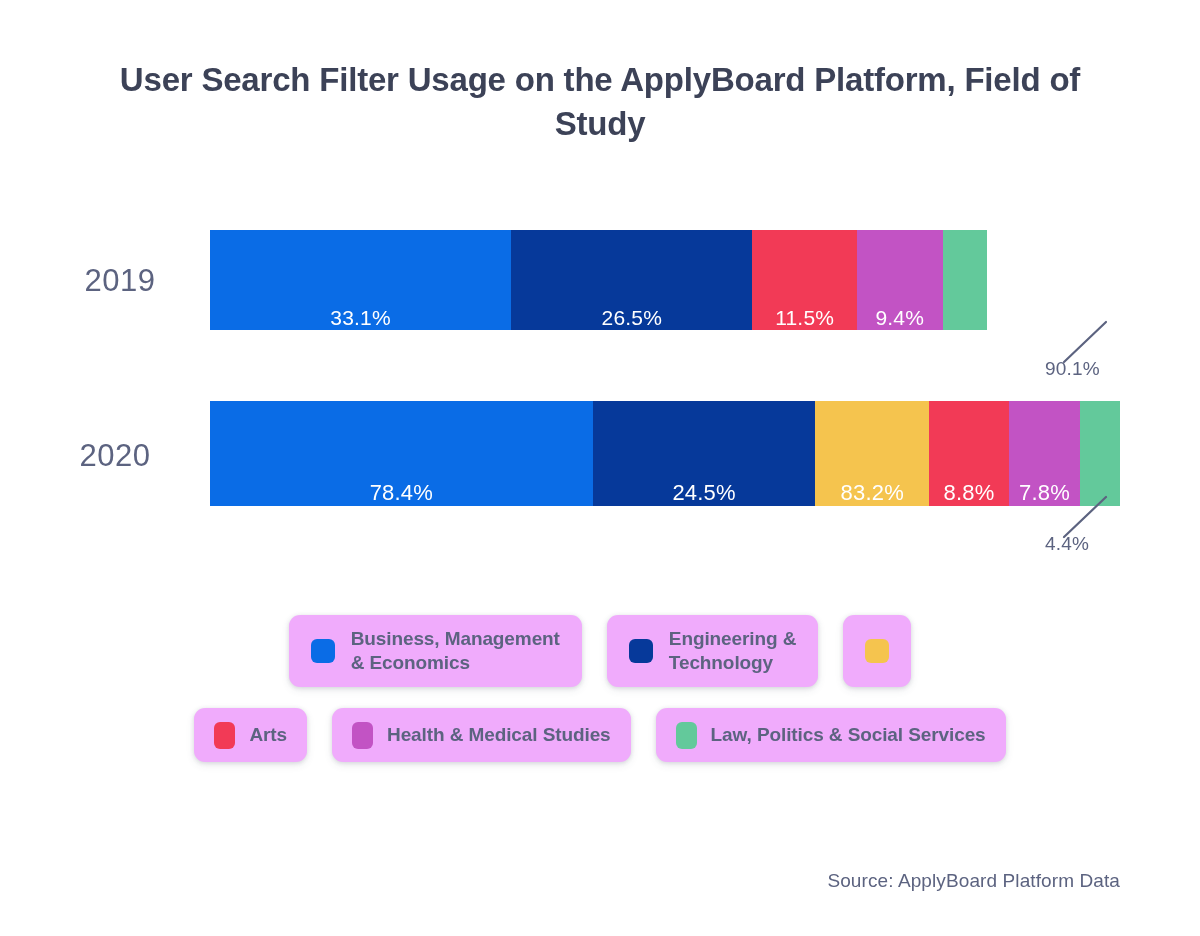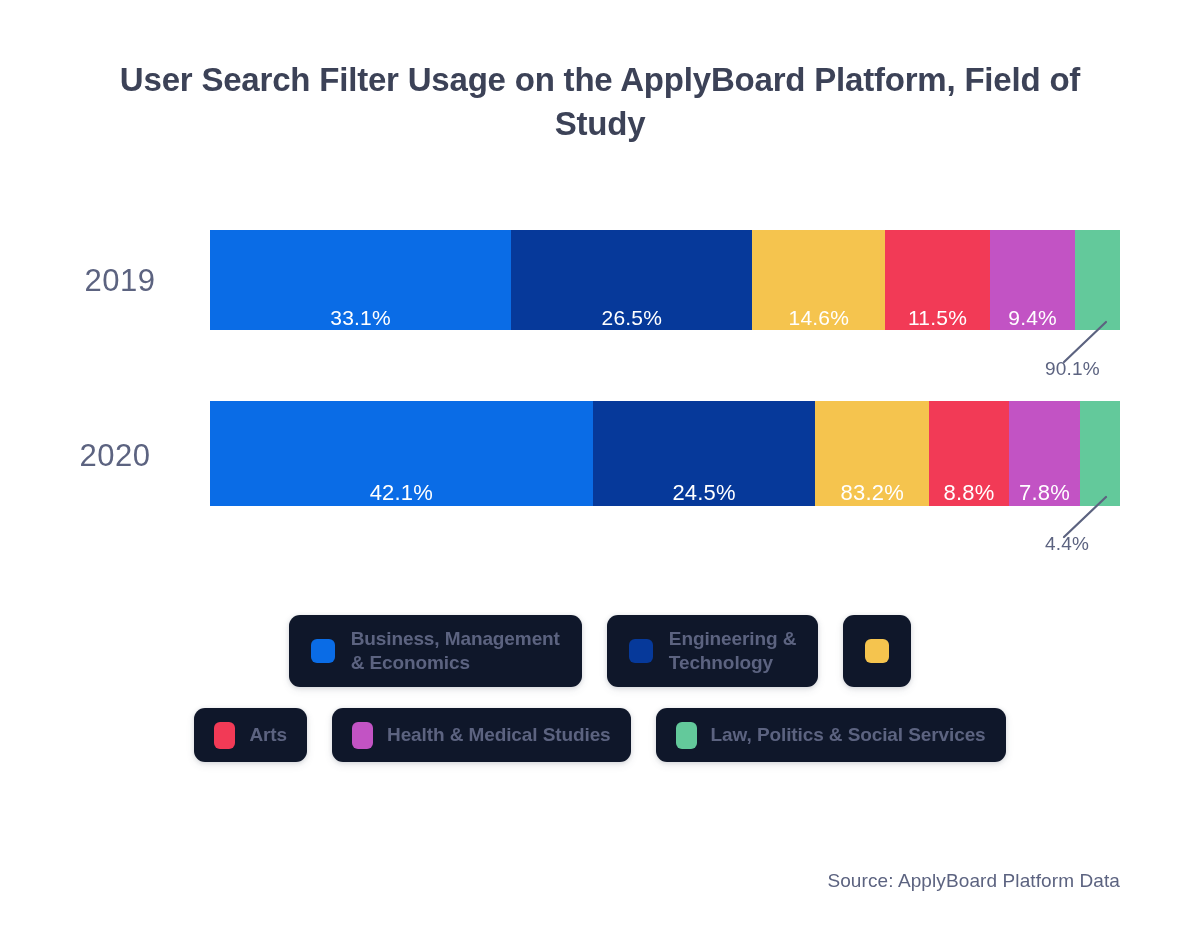--- a/index.html
+++ b/index.html
@@ -109,21 +109,21 @@
     align-items: flex-start;
     justify-content: center;
     gap: 25px;
   }
   .legend-row-2 { margin-top: 21px; }
 
   .legend-card {
     display: flex;
     align-items: center;
     gap: 16px;
-    background: #0f172a;
+    background: #f0abfc;
     border-radius: 11px;
     box-shadow: 0 1px 4px rgba(60,66,87,0.16), 0 3px 9px rgba(60,66,87,0.10);
     padding: 0 22px;
     height: 72px;
   }
   .legend-row-2 .legend-card { height: 54px; padding: 0 20px; gap: 14px; }
 
   .swatch {
     width: 24px;
     height: 24px;
@@ -165,34 +165,31 @@
     <div class="year-label year-2019">2019</div>
     <div class="year-label year-2020">2020</div>
 
     <div class="bar-row bar-2019">
         <div class="seg" style="background: rgb(10, 108, 230); flex: 0 0 33.1%;">
           <span class="seg-label">33.1%</span>
         </div>
         <div class="seg" style="background: rgb(6, 57, 154); flex: 0 0 26.5%;">
           <span class="seg-label">26.5%</span>
         </div>
-        <div class="seg" style="background: rgb(245, 196, 78); flex: 0 0 14.6%;">
-          <span class="seg-label">14.6%</span>
-        </div>
         <div class="seg" style="background: rgb(242, 58, 86); flex: 0 0 11.5%;">
           <span class="seg-label">11.5%</span>
         </div>
         <div class="seg" style="background: rgb(194, 83, 196); flex: 0 0 9.4%;">
           <span class="seg-label">9.4%</span>
         </div>
         <div class="seg" style="background: rgb(99, 201, 155); flex: 0 0 4.9%;"></div>
       </div>
     <div class="bar-row bar-2020">
         <div class="seg" style="background: rgb(10, 108, 230); flex: 0 0 42.0579%;">
-          <span class="seg-label">42.1%</span>
+          <span class="seg-label">78.4%</span>
         </div>
         <div class="seg" style="background: rgb(6, 57, 154); flex: 0 0 24.4755%;">
           <span class="seg-label">24.5%</span>
         </div>
         <div class="seg" style="background: rgb(245, 196, 78); flex: 0 0 12.4875%;">
           <span class="seg-label">83.2%</span>
         </div>
         <div class="seg" style="background: rgb(242, 58, 86); flex: 0 0 8.79121%;">
           <span class="seg-label">8.8%</span>
         </div>

